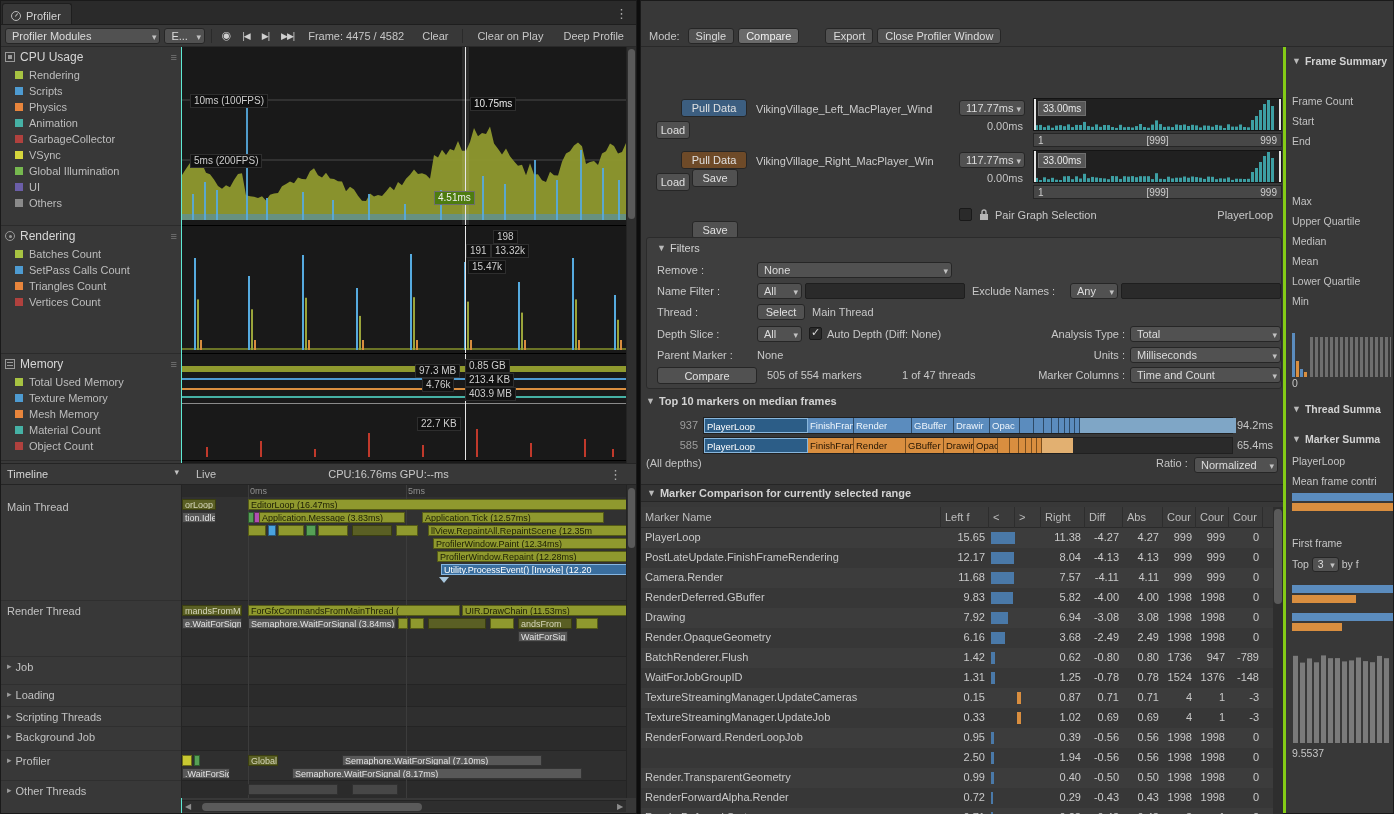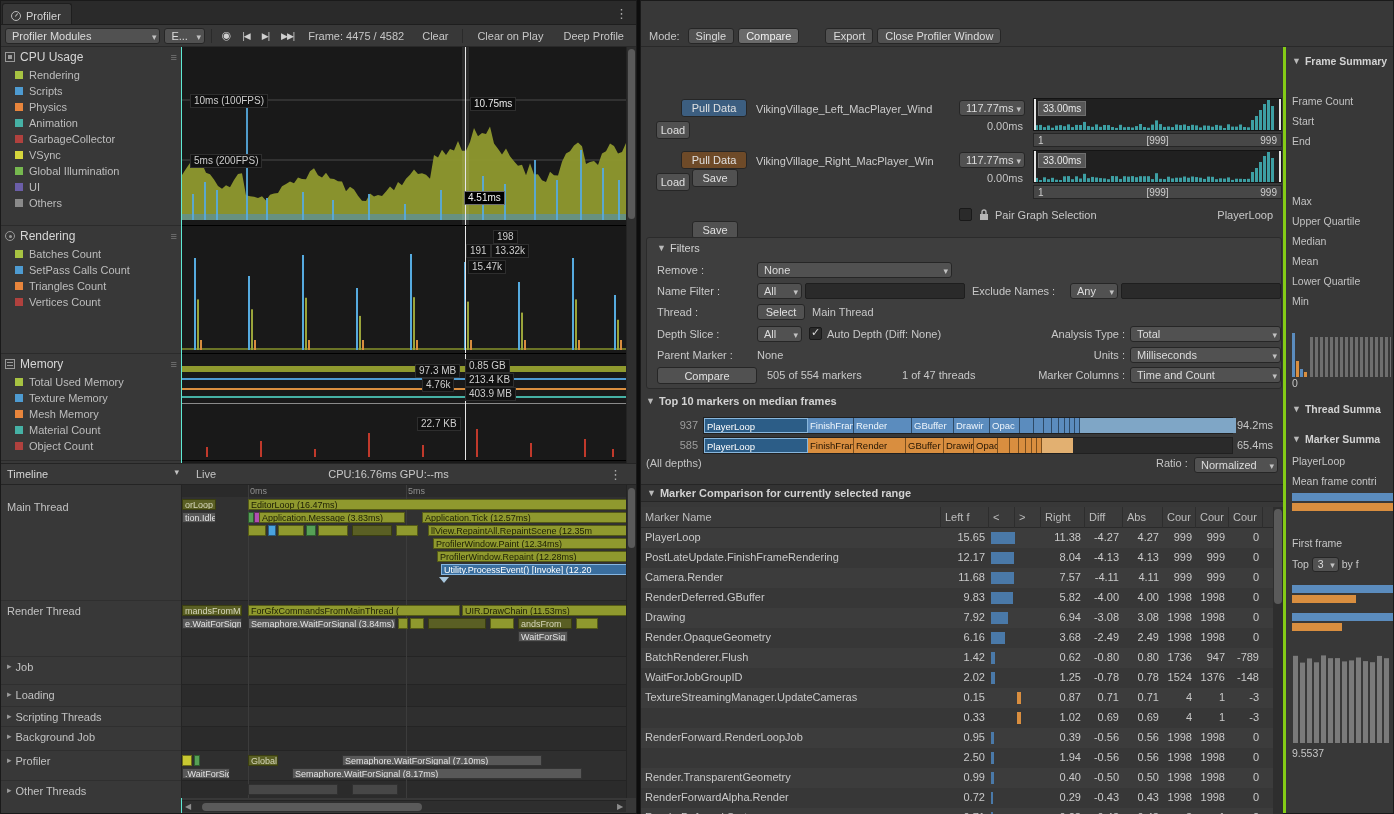--- a/index.html
+++ b/index.html
@@ -48,21 +48,21 @@
   .swatch{width:8px;height:8px;display:inline-block;}
 
   
   .charts{position:absolute;top:46px;left:181px;right:10px;height:416px;background:#191919;}
   .chart{position:relative;border-bottom:1px solid #000;overflow:hidden;}
   .chart.cpu{height:179px;}
   .chart.ren{height:128px;}
   .chart.mem{height:107px;}
   .chlab{position:absolute;background:#111;border:1px solid #2e2e2e;color:#cdcdcd;font-size:10px;line-height:12px;padding:0 3px;white-space:nowrap;}
   .chlab.hl{background:#0e0e0e;color:#e8e8e8;}
-  .chlab.tip{background:#000000;border-color:#6e6e6e;color:#efefef;margin-left:30px;}
+  .chlab.tip{background:#4d7c0f;border-color:#6e6e6e;color:#efefef;}
   .vscroll{position:absolute;width:10px;background:#2e2e2e;border-left:1px solid #242424;}
   .vthumb{position:absolute;left:1px;right:1px;background:#5a5a5a;border-radius:4px;}
 
   
   .tl-head{position:absolute;top:462px;left:0;right:0;height:22px;background:#383838;border-top:1px solid #242424;border-bottom:1px solid #242424;display:flex;align-items:center;}
   .tl-dd{width:181px;height:100%;display:flex;align-items:center;padding:0 6px;border-right:1px solid #252525;position:relative;color:#d6d6d6;}
   .tl-live{margin-left:6px;}
   .tl-status{position:absolute;left:260px;right:120px;text-align:center;color:#c9c9c9;}
   .tl-kebab{position:absolute;right:14px;}
   #tl-body{position:absolute;top:484px;left:0;right:0;bottom:15px;overflow:hidden;background:#2a2a2a;}
@@ -425,21 +425,21 @@
           <div class="tl-grid" style="left: 66px;"></div>
           <div class="tl-grid" style="left: 224px;"></div>
           <div class="tl-rlab" style="left: 68px;">0ms</div>
           <div class="tl-rlab" style="left: 226px;">5ms</div>
           <div class="tlspan c-olivedim" style="left: 0px; top: 14px; width: 34px;">orLoop (1.6</div>
           <div class="tlspan c-olive" style="left: 66px; top: 14px; width: 380px;">EditorLoop (16.47ms)</div>
           <div class="tlspan c-gray" style="left: 0px; top: 27px; width: 34px;">tion.Idle (1</div>
           <div class="tlspan c-green" style="left: 66px; top: 27px; width: 5px;"></div>
           <div class="tlspan c-magenta" style="left: 72px; top: 27px; width: 4px;"></div>
           <div class="tlspan c-olive" style="left: 77px; top: 27px; width: 146px;">Application.Message (3.83ms)</div>
-          <div class="tlspan c-olive" style="left: 240px; top: 27px; width: 206px;">Application.Tick (12.57ms)</div>
+          <div class="tlspan c-olive" style="left: 240px; top: 27px; width: 182px;">Application.Tick (12.57ms)</div>
           <div class="tlspan c-olive" style="left: 66px; top: 40px; width: 18px;"></div>
           <div class="tlspan c-cyanchip" style="left: 86px; top: 40px; width: 8px;"></div>
           <div class="tlspan c-olive" style="left: 96px; top: 40px; width: 26px;"></div>
           <div class="tlspan c-green" style="left: 124px; top: 40px; width: 10px;"></div>
           <div class="tlspan c-olive" style="left: 136px; top: 40px; width: 30px;"></div>
           <div class="tlspan c-olivedim" style="left: 170px; top: 40px; width: 40px;"></div>
           <div class="tlspan c-olive" style="left: 214px; top: 40px; width: 22px;"></div>
           <div class="tlspan c-olive" style="left: 246px; top: 40px; width: 200px;">llView.RepaintAll.RepaintScene (12.35m</div>
           <div class="tlspan c-olive" style="left: 251px; top: 53px; width: 195px;">ProfilerWindow.Paint (12.34ms)</div>
           <div class="tlspan c-olive" style="left: 255px; top: 66px; width: 191px;">ProfilerWindow.Repaint (12.28ms)</div>
@@ -914,41 +914,42 @@
             <div class="cc num" style="left: 400px; width: 44px;">0.62</div>
             <div class="cc num" style="left: 444px; width: 38px;">-0.80</div>
             <div class="cc num" style="left: 482px; width: 40px;">0.80</div>
             <div class="cc num" style="left: 522px; width: 33px;">1736</div>
             <div class="cc num" style="left: 555px; width: 33px;">947</div>
             <div class="cc num" style="left: 588px; width: 34px;">-789</div>
             <div class="cbar neg" style="left: 350px; width: 4px;"></div>
           </div>
           <div class="cr" style="top: 140px;">
             <div class="cc" style="left: 0px; width: 300px;">WaitForJobGroupID</div>
-            <div class="cc num" style="left: 300px; width: 48px;">2.02</div>
+            <div class="cc num" style="left: 300px; width: 48px;">1.31</div>
             <div class="cc num" style="left: 400px; width: 44px;">1.25</div>
             <div class="cc num" style="left: 444px; width: 38px;">-0.78</div>
             <div class="cc num" style="left: 482px; width: 40px;">0.78</div>
             <div class="cc num" style="left: 522px; width: 33px;">1524</div>
             <div class="cc num" style="left: 555px; width: 33px;">1376</div>
             <div class="cc num" style="left: 588px; width: 34px;">-148</div>
             <div class="cbar neg" style="left: 350px; width: 4px;"></div>
           </div>
           <div class="cr" style="top: 160px;">
             <div class="cc" style="left: 0px; width: 300px;">TextureStreamingManager.UpdateCameras</div>
             <div class="cc num" style="left: 300px; width: 48px;">0.15</div>
             <div class="cc num" style="left: 400px; width: 44px;">0.87</div>
             <div class="cc num" style="left: 444px; width: 38px;">0.71</div>
             <div class="cc num" style="left: 482px; width: 40px;">0.71</div>
             <div class="cc num" style="left: 522px; width: 33px;">4</div>
             <div class="cc num" style="left: 555px; width: 33px;">1</div>
             <div class="cc num" style="left: 588px; width: 34px;">-3</div>
             <div class="cbar pos" style="left: 376px; width: 4px;"></div>
           </div>
           <div class="cr" style="top: 180px;">
+            <div class="cc" style="left: 0px; width: 300px;">TextureStreamingManager.UpdateJob</div>
             <div class="cc num" style="left: 300px; width: 48px;">0.33</div>
             <div class="cc num" style="left: 400px; width: 44px;">1.02</div>
             <div class="cc num" style="left: 444px; width: 38px;">0.69</div>
             <div class="cc num" style="left: 482px; width: 40px;">0.69</div>
             <div class="cc num" style="left: 522px; width: 33px;">4</div>
             <div class="cc num" style="left: 555px; width: 33px;">1</div>
             <div class="cc num" style="left: 588px; width: 34px;">-3</div>
             <div class="cbar pos" style="left: 376px; width: 4px;"></div>
           </div>
           <div class="cr" style="top: 200px;">

